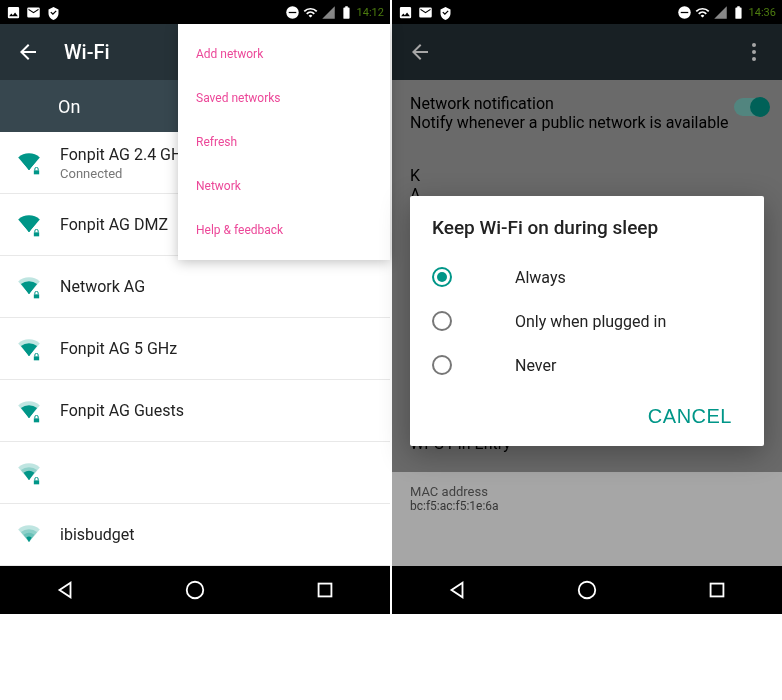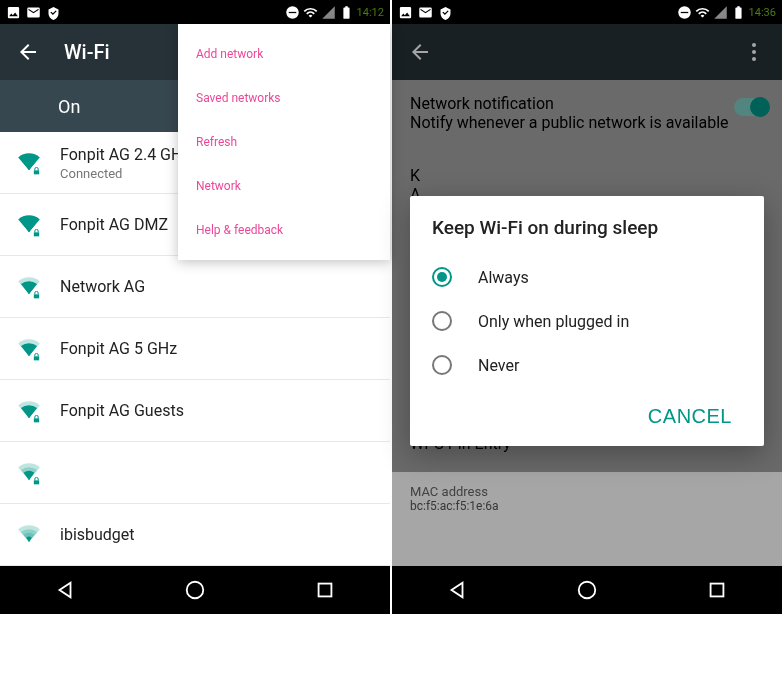--- a/index.html
+++ b/index.html
@@ -23,21 +23,21 @@
     .net-item .sub { font-size: 13px; color: #777; margin-top: 2px; }
     .menu { position: absolute; top: 24px; right: 0; background: #fff; box-shadow: 0 2px 12px rgba(0,0,0,0.25); width: 212px; z-index: 5; padding: 8px 0; }
     .menu-item { padding: 15px 18px; font-size: 12px; color: #ec4899; cursor: pointer; }
     .scrim { position: absolute; top: 24px; left: 0; right: 0; bottom: 48px; background: rgba(0,0,0,0.35); z-index: 4; }
     .adv-section { background: #a3a3a3; padding: 14px 18px 8px; }
     .toggle-switch { width: 34px; height: 18px; background: #7fccc4; border-radius: 10px; position: absolute; right: 14px; top: 18px; }
     .toggle-switch::after { content: ''; width: 20px; height: 20px; background: #009688; border-radius: 50%; position: absolute; right: -2px; top: -1px; }
     .rel { position: relative; }
     .dialog { position: absolute; left: 18px; right: 18px; top: 196px; background: #fff; border-radius: 2px; z-index: 6; padding: 20px 22px 8px; box-shadow: 0 8px 30px rgba(0,0,0,0.3); }
     .dialog h3 { font-size: 19px; font-weight: 500; color: #222; margin-bottom: 16px; }
-    .radio-row { display: flex; align-items: flex-end; padding: 12px 0; cursor: pointer; }
+    .radio-row { display: flex; align-items: flex-end; padding: 12px 0; cursor: pointer; gap: 37px; }
     .radio { width: 20px; height: 20px; border: 2px solid #777; border-radius: 50%; margin-right: 26px; display: flex; align-items: center; justify-content: center; }
     .radio.checked { border-color: #009688; }
     .radio.checked::after { content: ''; width: 10px; height: 10px; background: #009688; border-radius: 50%; }
     .radio-label { font-size: 16px; color: #222; }
     .dialog-actions { display: flex; justify-content: flex-end; margin-top: 8px; }
     .dialog-btn { background: none; border: none; color: #009688; font-weight: 500; font-size: 20px; padding: 10px; cursor: pointer; letter-spacing: 0.5px; }
     .navbar { background: #000; height: 48px; display: flex; align-items: center; justify-content: space-around; }
     .nav-icon { width: 22px; height: 22px; fill: none; stroke: #fff; stroke-width: 2; cursor: pointer; }
     .wifi-tri { width: 22px; height: 18px; }
     .lock-mini { width: 7px; height: 8px; position: absolute; bottom: -1px; right: 6px; }

